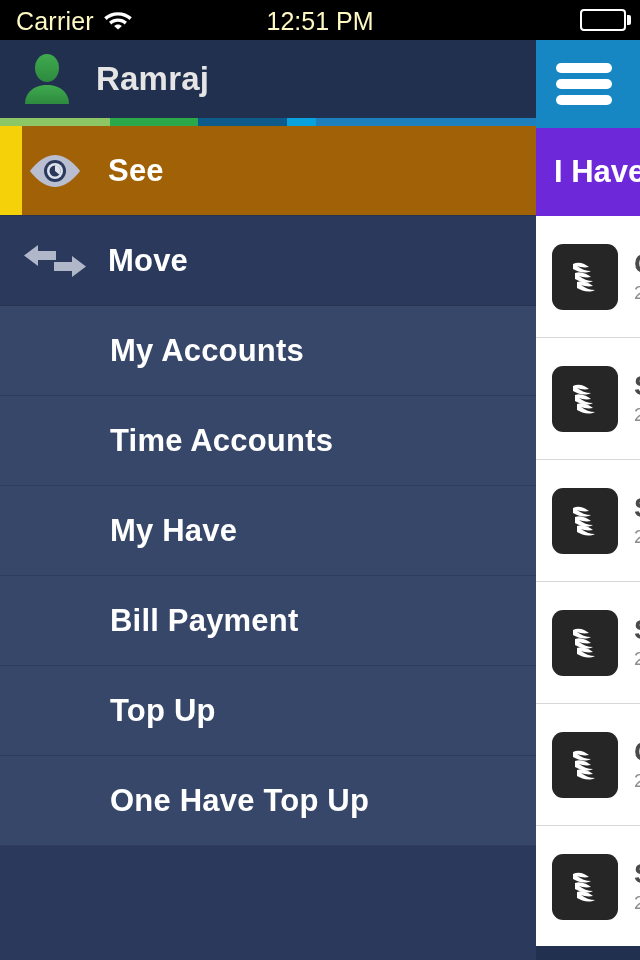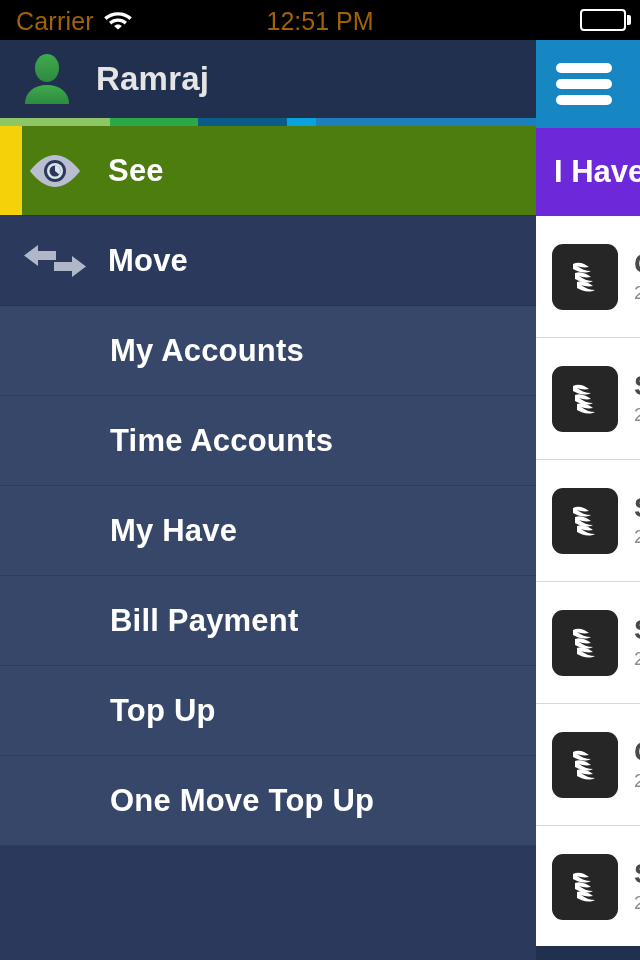--- a/index.html
+++ b/index.html
@@ -7,21 +7,21 @@
     width:640px; height:960px;
     background:#000;
     font-family:"Liberation Sans", sans-serif;
     overflow:hidden;
   }
   #screen { position:relative; width:640px; height:960px; overflow:hidden; background:#2b3a5c; }
 
   
   .statusbar {
     position:absolute; top:0; left:0; width:640px; height:42px;
-    background:#000; color:#a16207;
+    background:#000; color:#fef9c3;
     display:flex; align-items:center;
   }
   .sb-left { display:flex; align-items:center; gap:9px; padding-left:16px; }
   .sb-carrier { font-size:25px; letter-spacing:0.2px; }
   .sb-center {
     position:absolute; left:0; right:0; text-align:center;
     font-size:25px; font-weight:400;
   }
   .sb-right { position:absolute; right:14px; top:0; height:40px; display:flex; align-items:center; }
   .battery { position:relative; width:46px; height:22px; }
@@ -48,21 +48,21 @@
     letter-spacing:0.2px;
   }
   .stripe { display:flex; height:8px; width:536px; }
   .stripe span { display:block; height:100%; }
 
   .menu-row {
     position:relative; display:flex; align-items:center;
     height:90px; border-bottom:1px solid #26324f;
   }
   .menu-row.level0 { padding-left:0; }
-  .menu-row.see { background:#4d7c0f; }
+  .menu-row.see { background:#a16207; }
   .menu-row.move { background:#2b3a5c; }
   .menu-row.sub { background:#374769; border-bottom:1px solid #2e3d5e; }
   .accent {
     position:absolute; left:0; top:0; bottom:0; width:22px; background:#f5d10a;
   }
   .row-icon {
     width:66px; margin-left:22px; display:flex; align-items:center; justify-content:center;
     flex:none;
   }
   .row-label {
@@ -291,18 +291,18 @@
         <div class="menu-row sub">
           <span class="row-label">My Have</span>
         </div>
         <div class="menu-row sub">
           <span class="row-label">Bill Payment</span>
         </div>
         <div class="menu-row sub">
           <span class="row-label">Top Up</span>
         </div>
         <div class="menu-row sub">
-          <span class="row-label">One Move Top Up</span>
+          <span class="row-label">One Have Top Up</span>
         </div>
       </div>
   </div>
 
 </div>
 
 </body></html>

